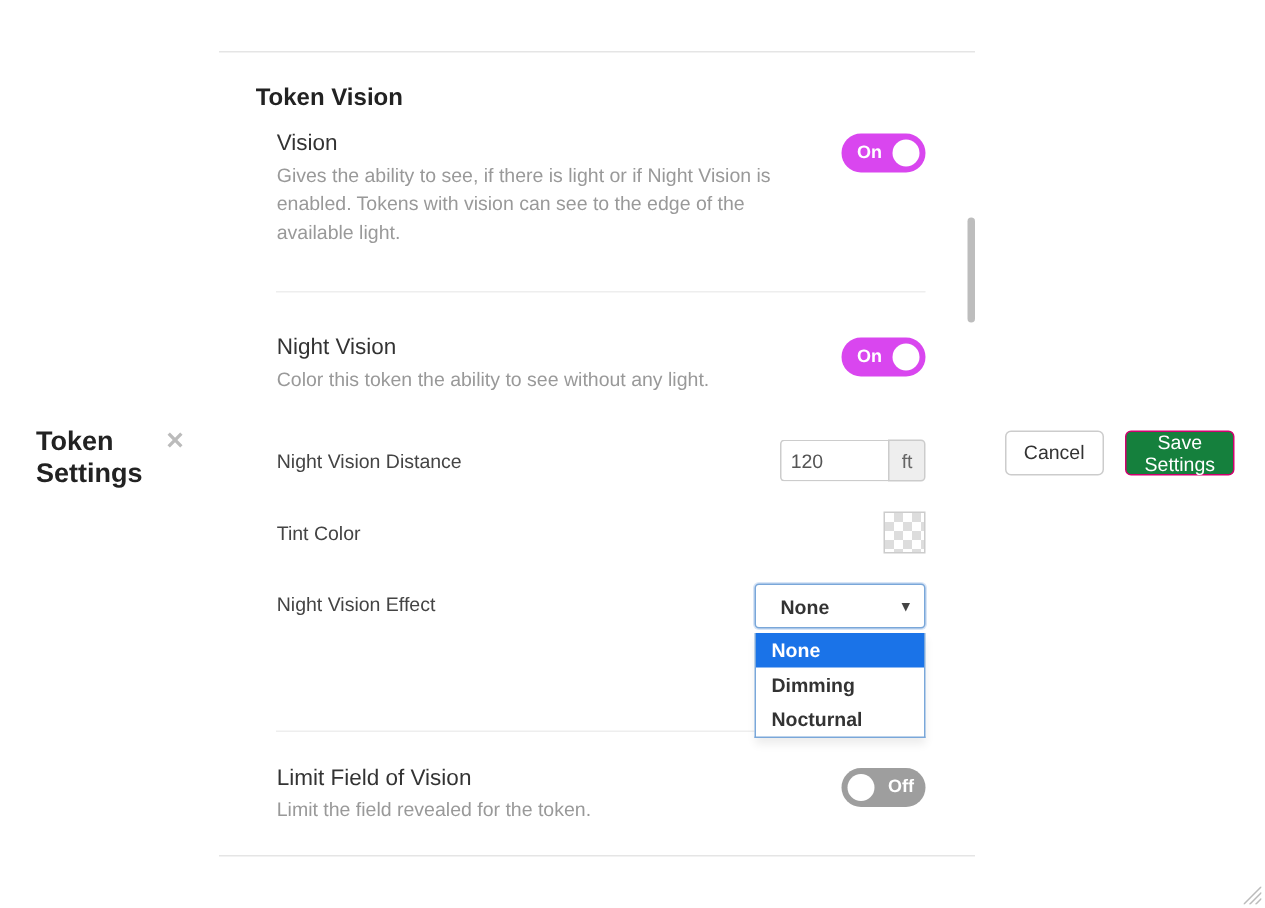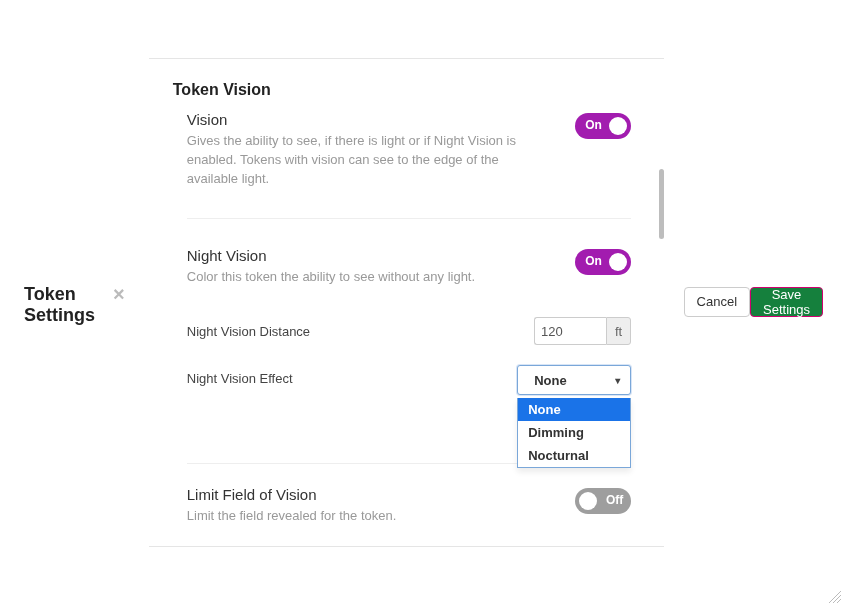--- a/index.html
+++ b/index.html
@@ -107,21 +107,21 @@
     width: 56px;
     height: 26px;
     border-radius: 13px;
     position: relative;
     font-size: 12px;
     font-weight: 700;
     color: #fff;
     cursor: pointer;
     user-select: none;
   }
-  .toggle.on { background: #a21caf; }
+  .toggle.on { background: #d946ef; }
   .toggle.off { background: #9e9e9e; }
   .toggle .knob {
     position: absolute;
     width: 18px;
     height: 18px;
     border-radius: 50%;
     background: #fff;
     top: 4px;
   }
   .toggle.on .knob { right: 4px; }
@@ -224,21 +224,21 @@
   .dropdown-list .opt.sel {
     background: #1a73e8;
     color: #fff;
   }
 
   
   .footer {
     padding: 12px 20px 14px;
     display: flex;
     justify-content: flex-end;
-    gap: 0;
+    gap: 14px;
     background: #fff;
   }
   .btn {
     height: 30px;
     padding: 0 12px;
     border-radius: 4px;
     font-size: 13px;
     cursor: pointer;
     display: inline-flex;
     align-items: center;
@@ -310,20 +310,24 @@
       </div>
 
       <div class="subrow">
         <span class="label">Night Vision Distance</span>
         <div class="num-input">
           <input type="text" value="120" style="">
           <span class="unit">ft</span>
         </div>
       </div>
 
+      <div class="subrow">
+        <span class="label">Tint Color</span>
+        <div class="swatch"></div>
+      </div>
 
       <div class="subrow" style="align-items:flex-start;">
         <span class="label" style="padding-top:6px;">Night Vision Effect</span>
         <div class="select-wrap">
           <div class="faux-select">
             <span>None</span>
             <span class="caret">▾</span>
           </div>
           <div class="dropdown-list">
             <div class="opt sel">None</div>

